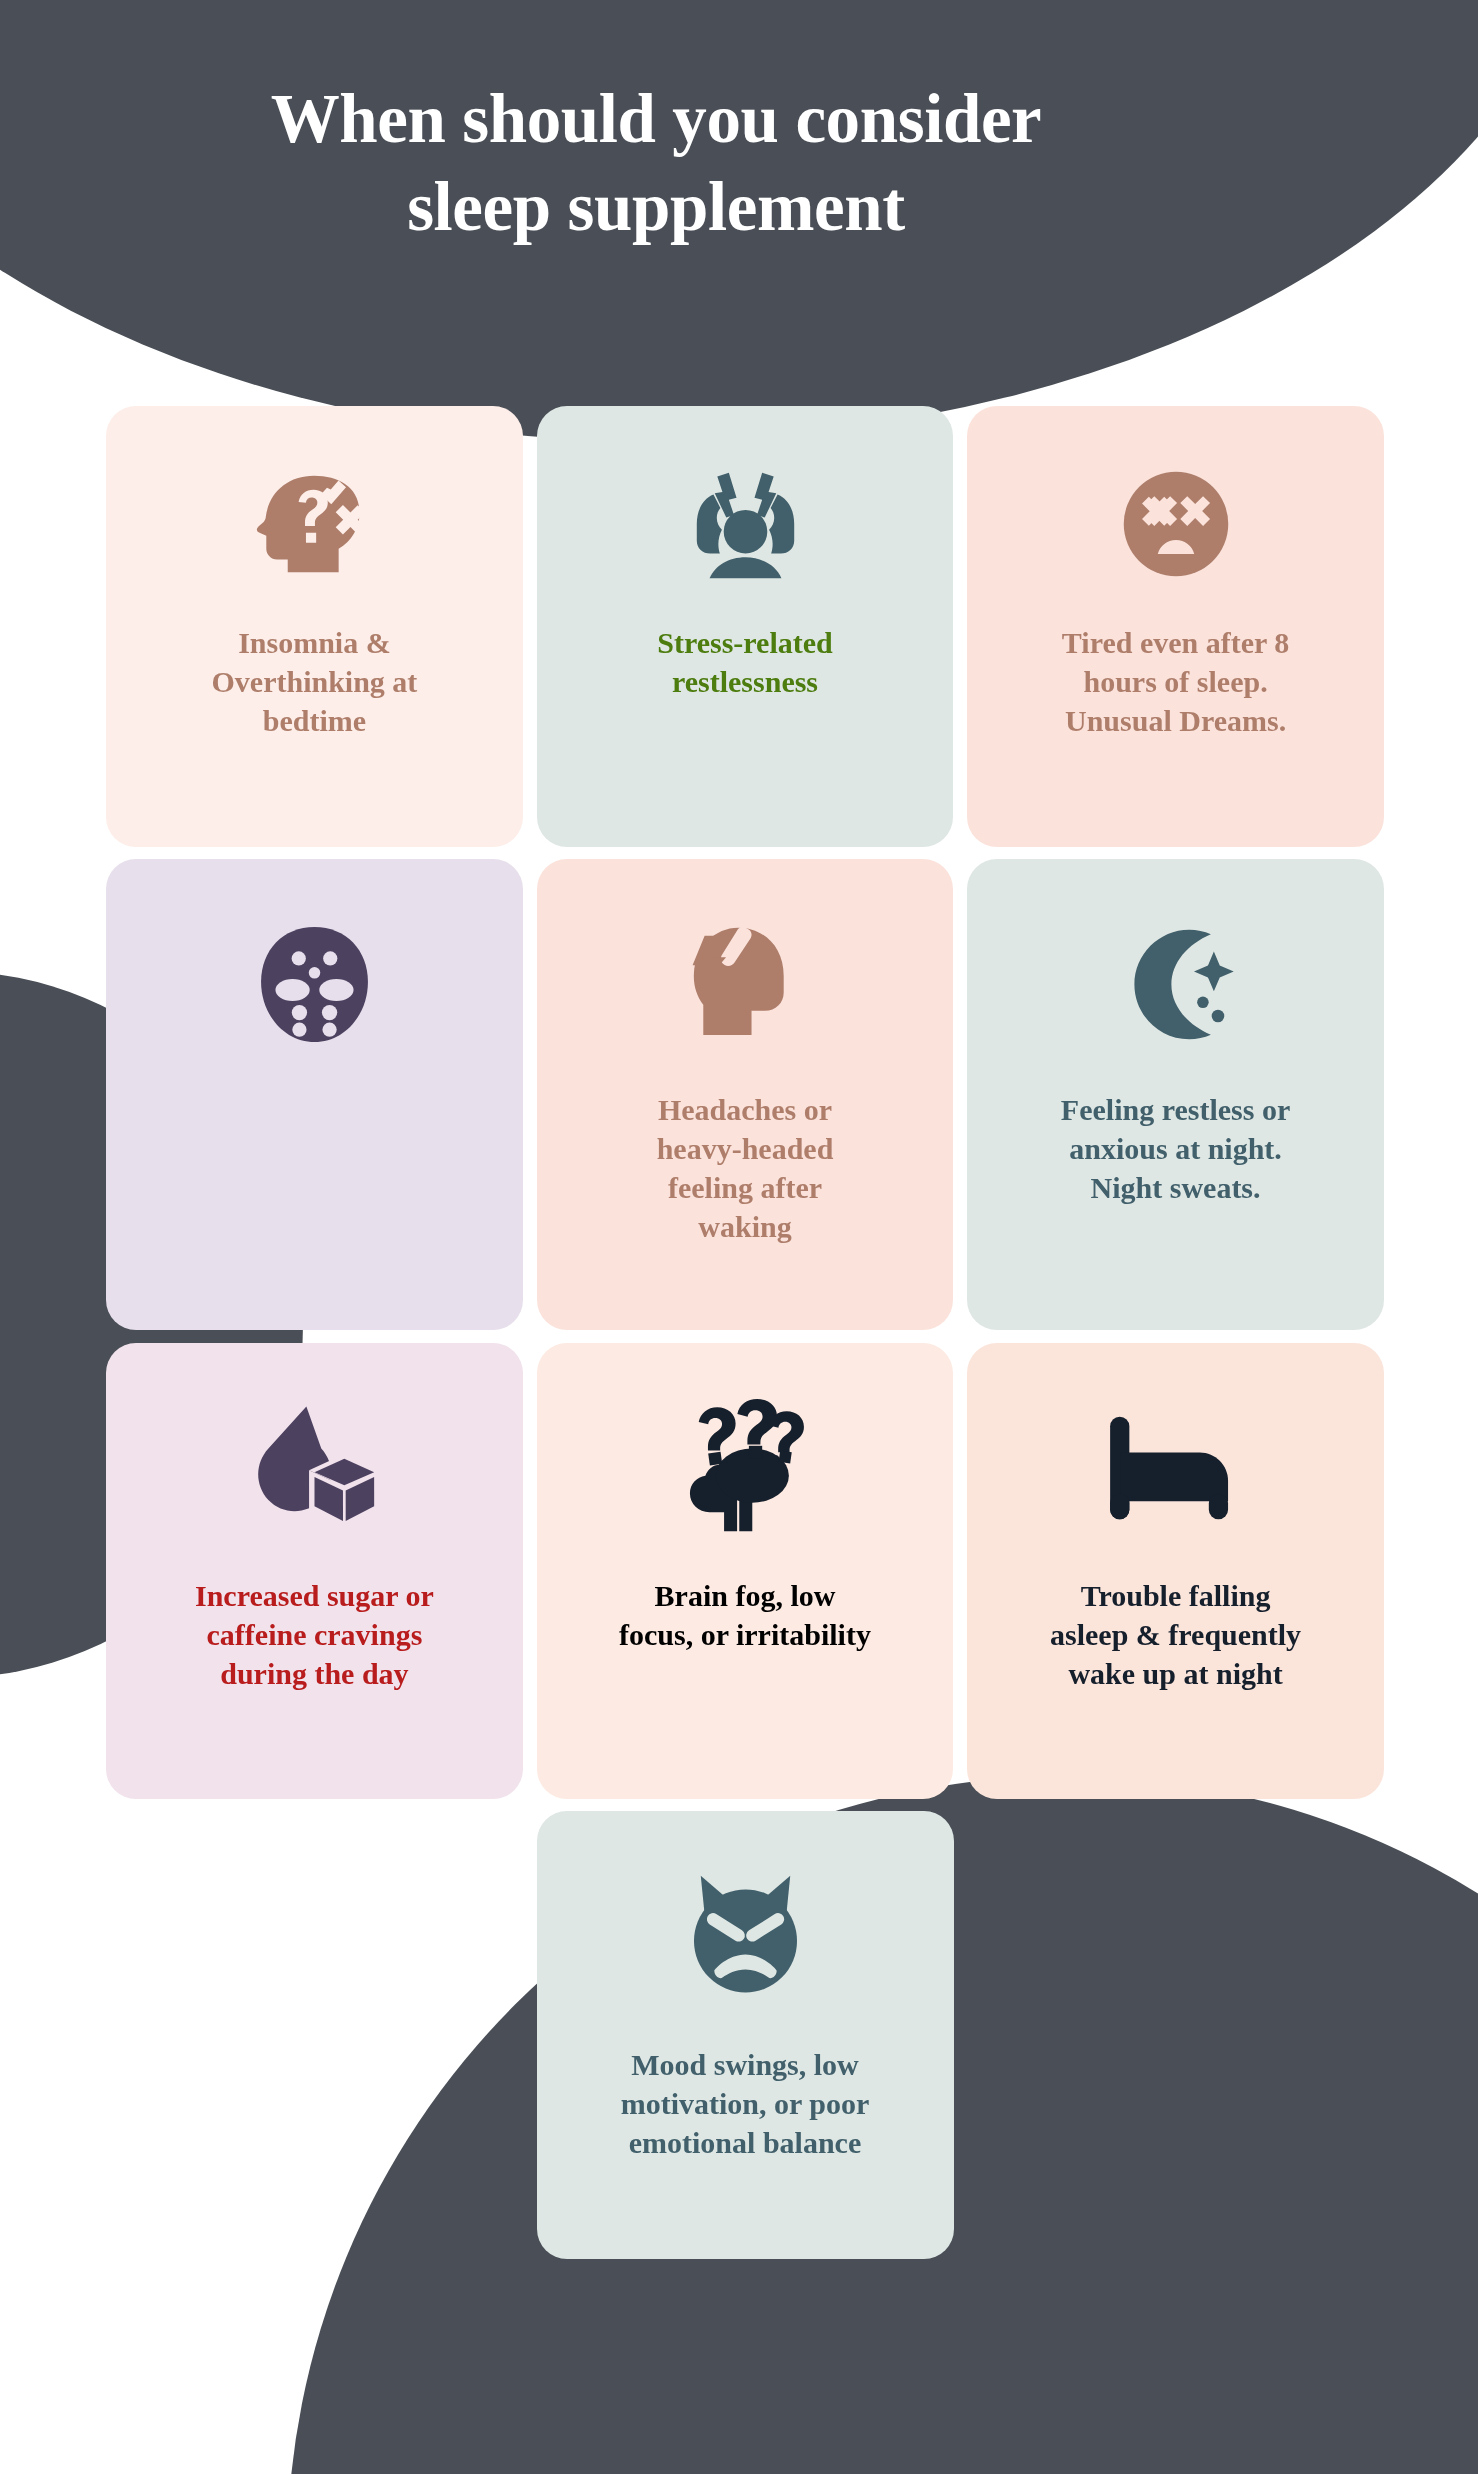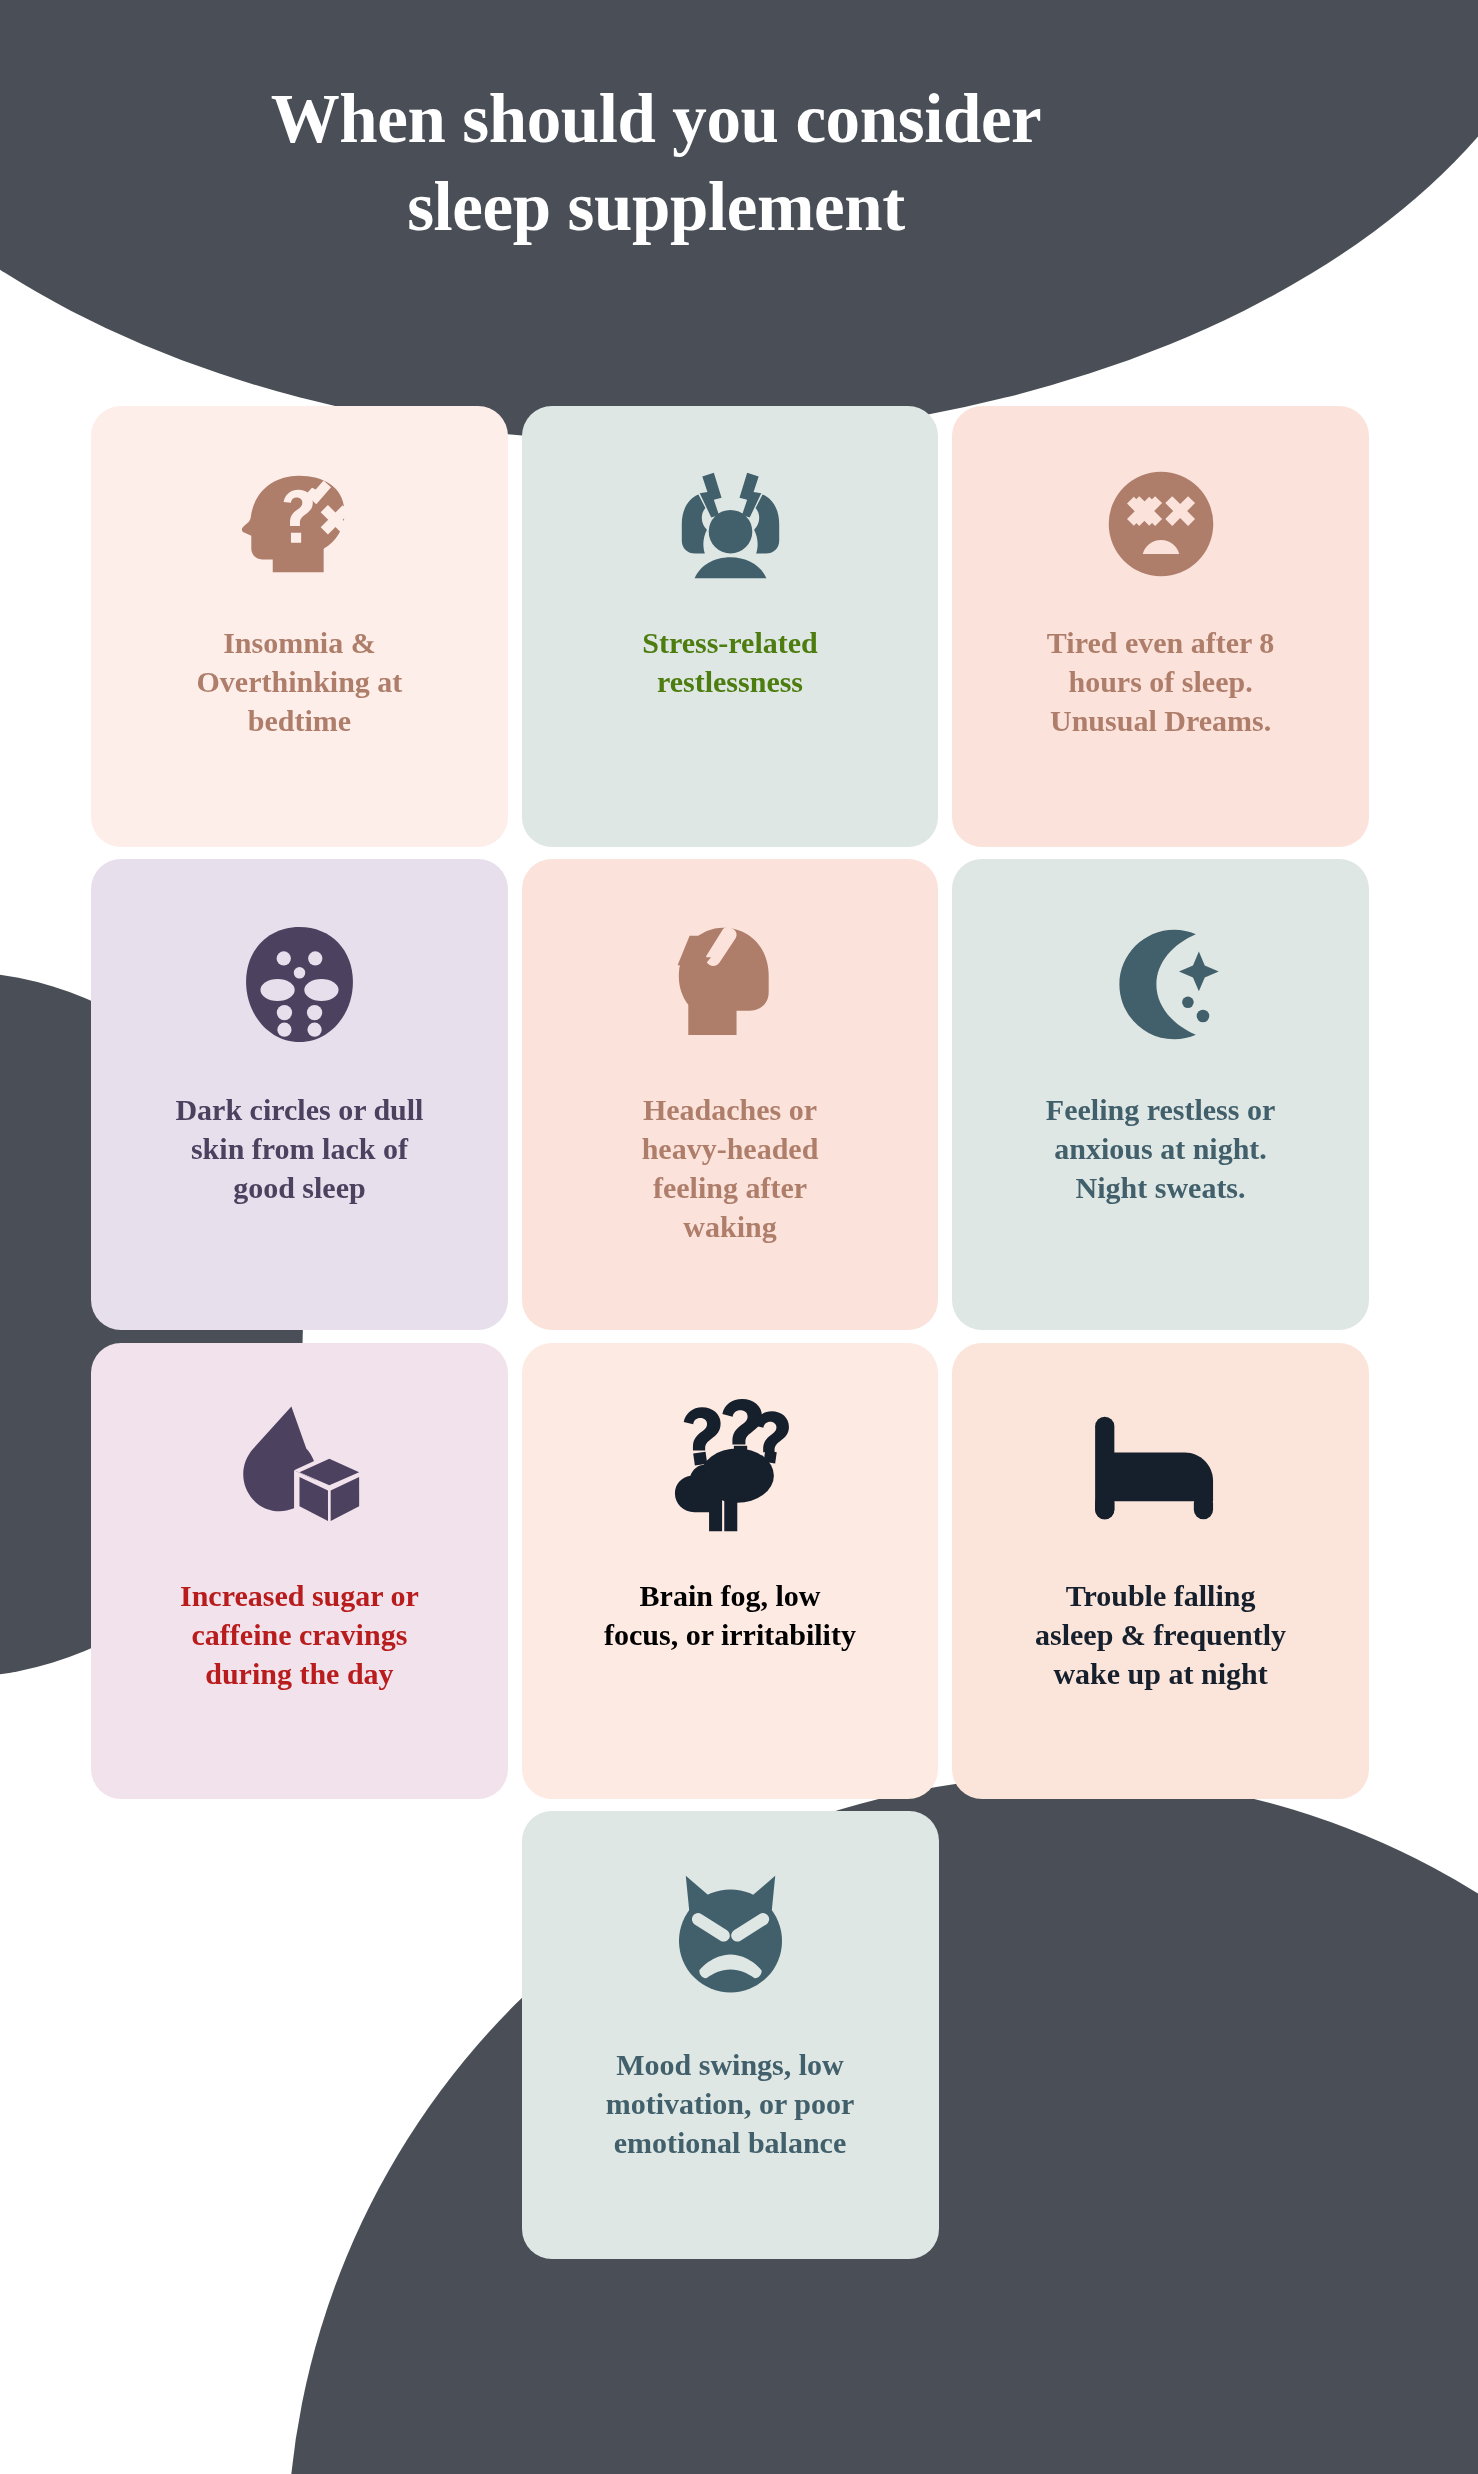--- a/index.html
+++ b/index.html
@@ -45,21 +45,21 @@
     color:#ffffff;
     font-weight:700;
     font-size:69px;
     line-height:1.28;
     letter-spacing:-0.4px;
   }
 
   
   #grid {
     position:absolute; z-index:2;
-    left:91px; top:406px;
+    left:106px; top:406px;
     width:1278px;
   }
   .row { display:flex; gap:13.7px; margin-bottom:12.3px; }
   .row.single { justify-content:center; }
 
   .card {
     width:417px;
     border-radius:30px;
     padding:40px 32px 29px;
     display:flex;
@@ -169,23 +169,20 @@
             <circle cx="50" cy="41.5" r="4.2"></circle>
             <ellipse cx="34" cy="54" rx="12.5" ry="8"></ellipse>
             <ellipse cx="66" cy="54" rx="12.5" ry="8"></ellipse>
             <circle cx="39" cy="70.5" r="5.6"></circle>
             <circle cx="61" cy="70.5" r="5.6"></circle>
             <circle cx="39" cy="83" r="5.2"></circle>
             <circle cx="61" cy="83" r="5.2"></circle>
           </g>
         </svg>
       </div>
-      <div class="card-label" style="color: rgb(77, 65, 96);">Dark circles or dull
-skin from lack of
-good sleep</div>
     </div>
 
     <div class="card r2" style="background: rgb(251, 227, 220); color: rgb(174, 126, 107);">
       <div class="icon-box">
         <svg width="141" height="134" viewBox="0 0 105 100">
           <path class="ic" d="M47 8C30 8 15 22 14 42c-0.5 9 2 17 7 23.5V88h36V70h10c8 0 14-6 14-13.5V44C81 22 66 8 47 8z" fill="#AE7E6B"></path>
           <path class="bgfill" d="M44 6c-3 0-5 2-5 5l-1.5 21c-0.2 3 1.8 5.5 5 5.8 3 0.3 5.6-1.8 6-5l2-21.5c0.3-3-1.8-5.3-5-5.3z" transform="rotate(28 44 25)" fill="#FBE3DC"></path>
           <path class="ic" d="M24 12l-9 22h12l-7 18 20-24h-12l8-16z" transform="translate(-2,2)" fill="#AE7E6B"></path>
           <path class="bgfill" d="M30 8l-12 25 11 1-8 17 2 1 17-26-12-1 6-16z" transform="translate(0,0)" opacity="0" fill="#FBE3DC"></path>
         </svg>

